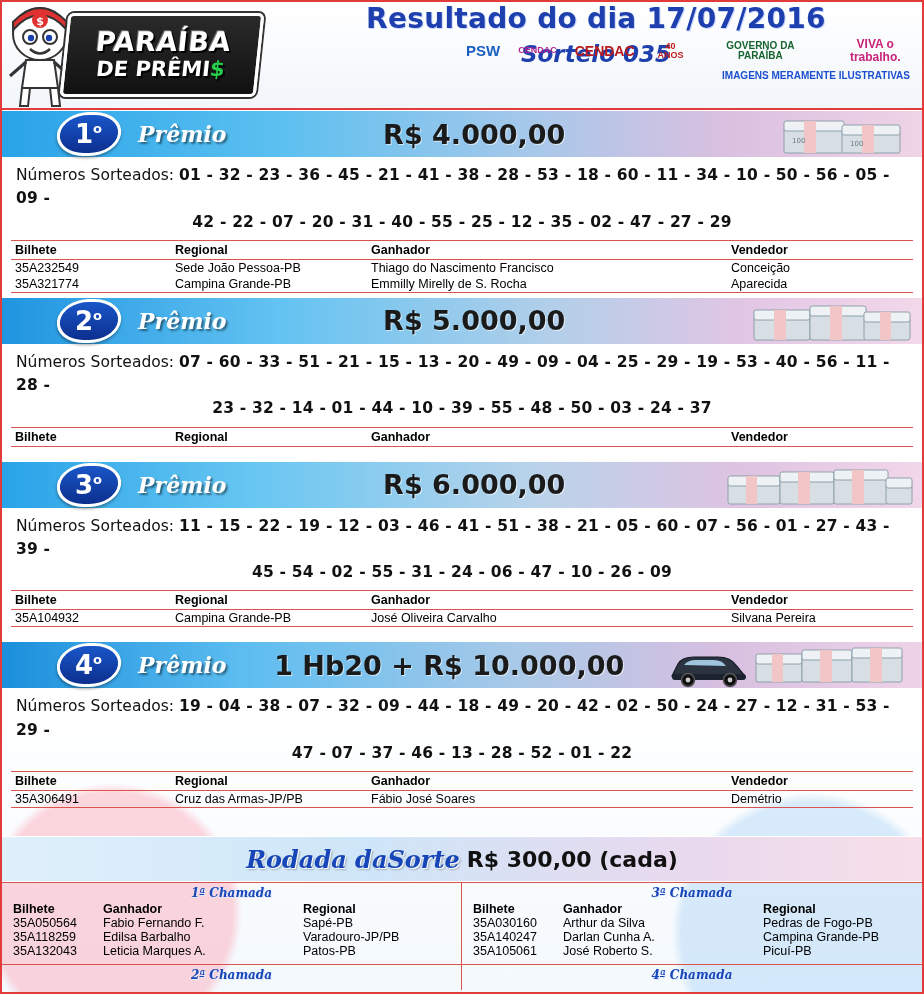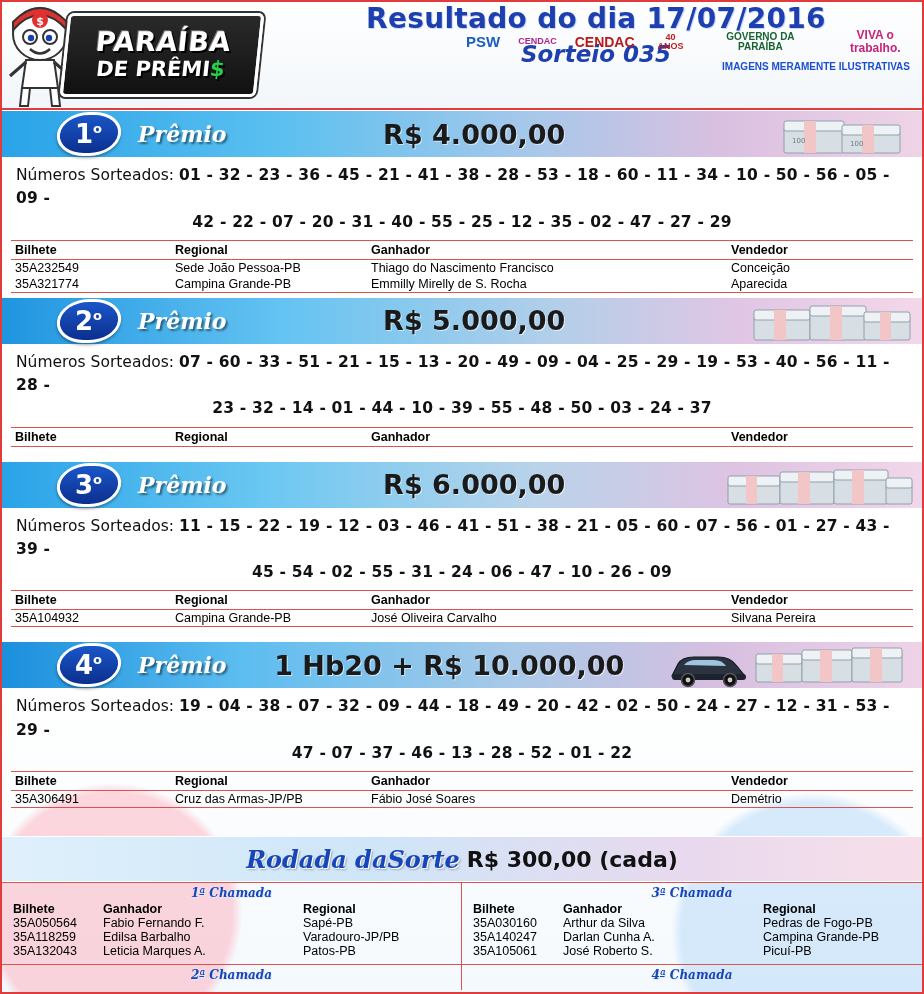--- a/index.html
+++ b/index.html
@@ -262,21 +262,21 @@
           <span>DE PRÊMI</span><span class="dollar">$</span>
         </div>
       </div>
     </div>
 
     <div class="header-center">
       <div class="h-title">Resultado do dia 17/07/2016</div>
       <div class="h-sub">Sorteio 035</div>
     </div>
 
-    <div style="width:460px; position:absolute; right:0; top:15px;">
+    <div style="width:460px; position:absolute; right:0; top:24px;">
       <div class="sponsors">
         <div class="sp sp-psw">PSW</div>
         <div class="sp sp-cendac">CENDAC</div>
         <div class="sp sp-lotep">CENDAC</div>
         <div class="sp sp-40">40 ANOS</div>
         <div class="sp sp-gov">GOVERNO DA PARAÍBA</div>
         <div class="sp sp-viva">VIVA o trabalho.</div>
       </div>
       <div class="disclaimer">IMAGENS MERAMENTE ILUSTRATIVAS</div>
     </div>

